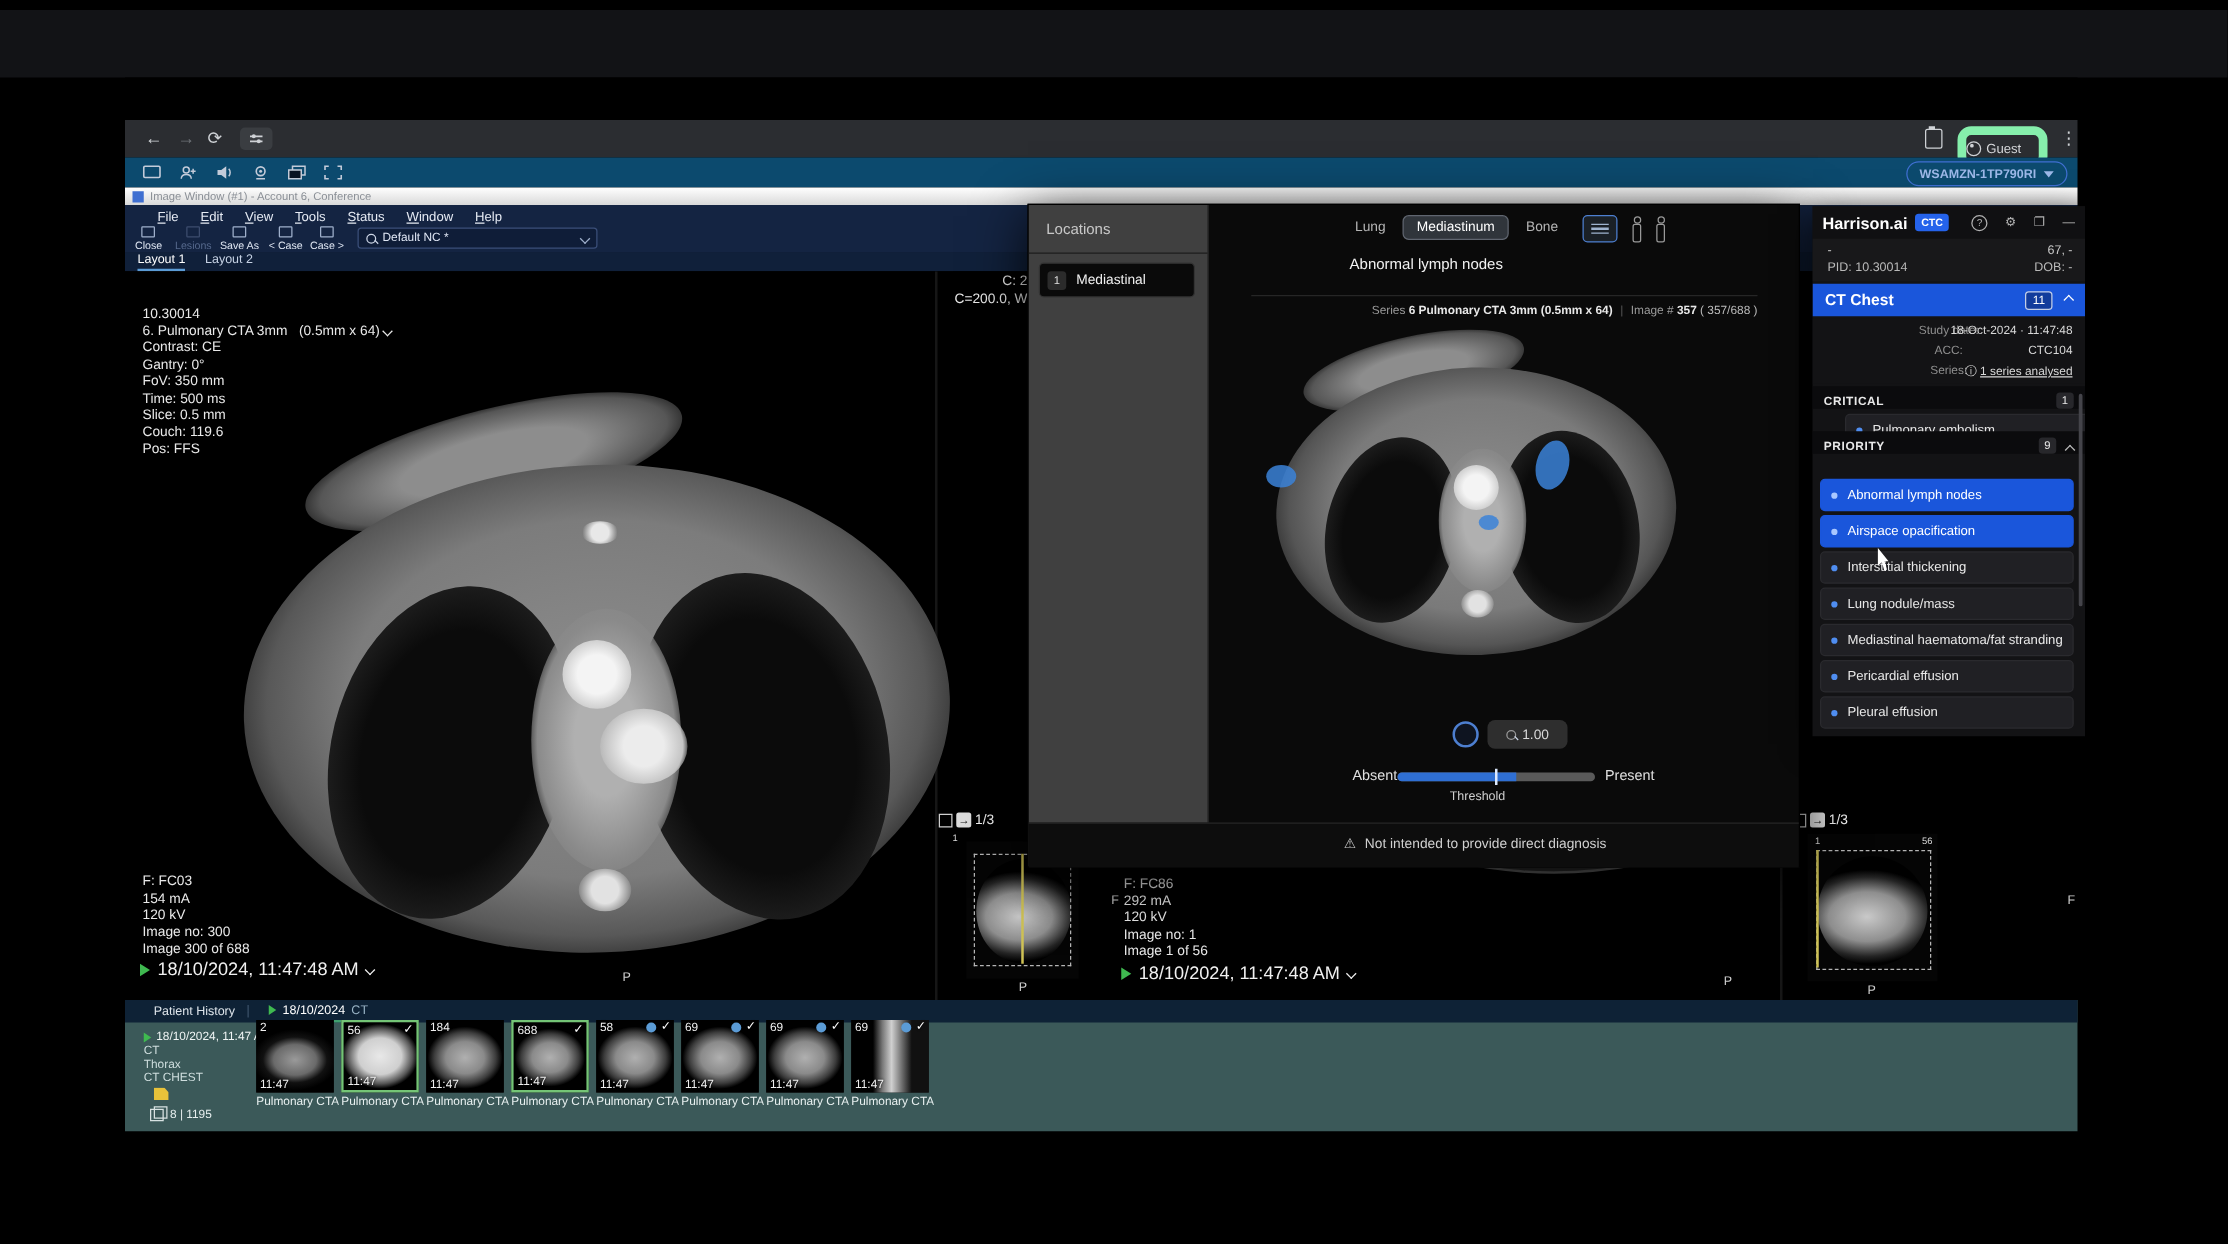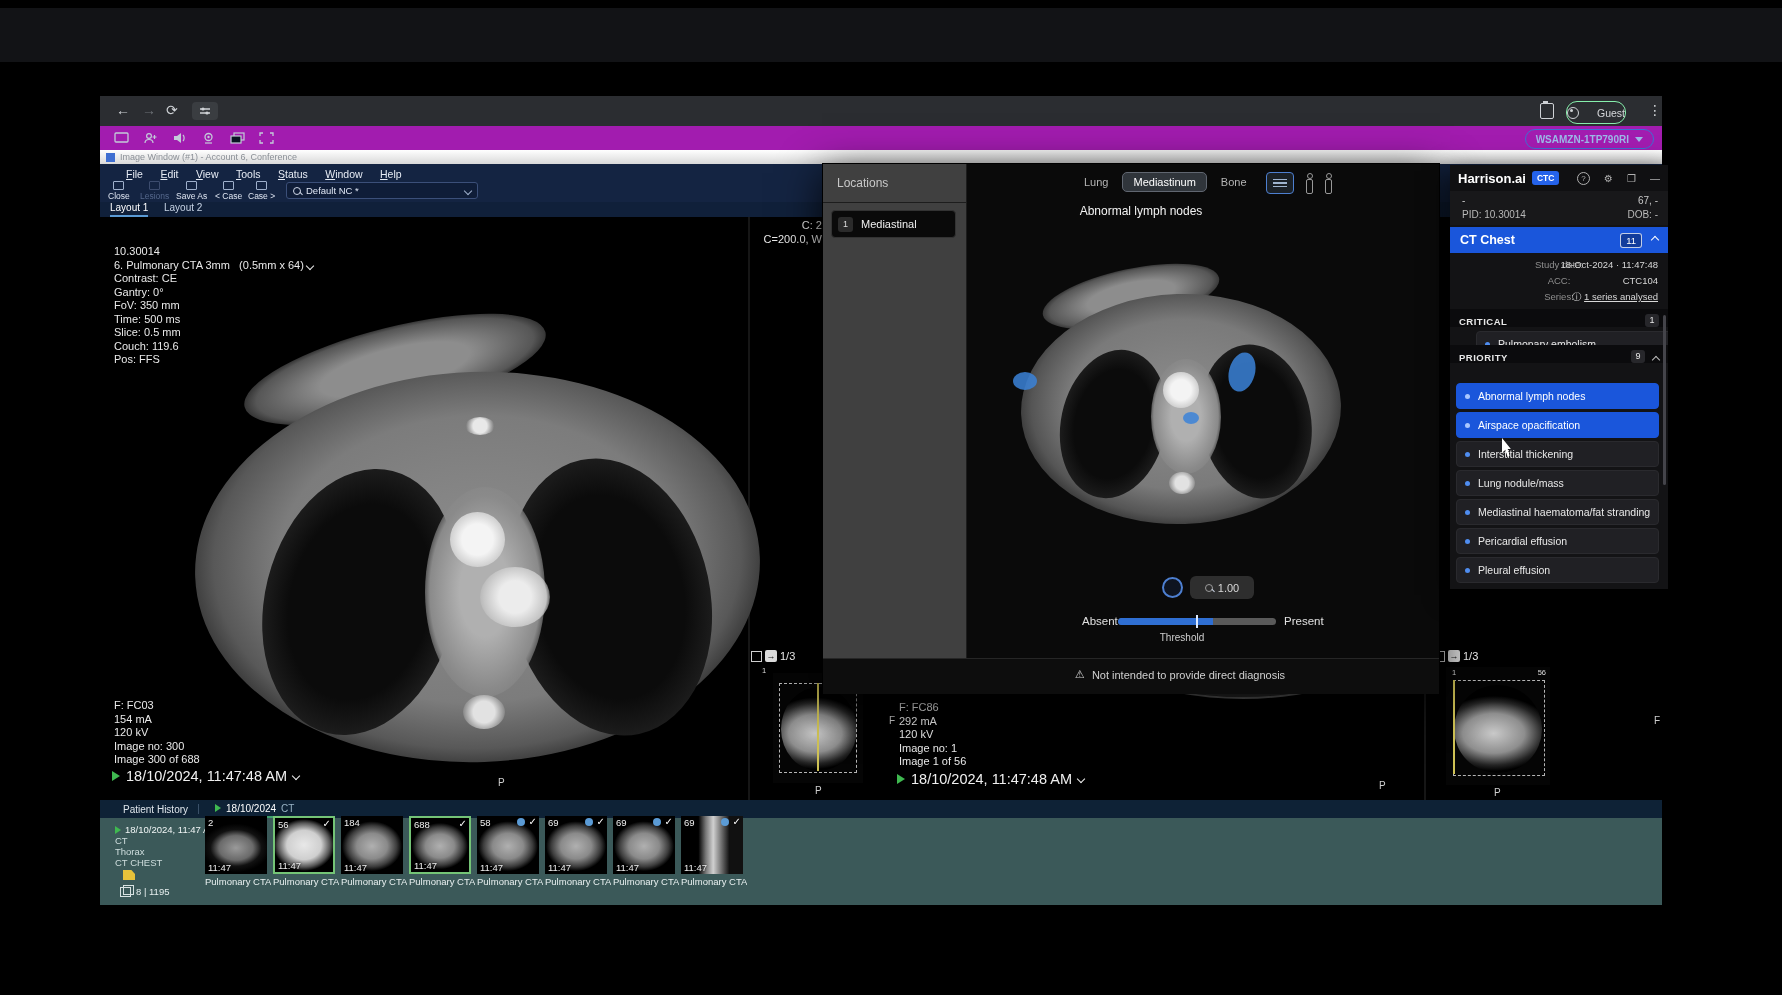--- a/index.html
+++ b/index.html
@@ -13,26 +13,26 @@
   #tabsearch{left:24px;top:6px;width:52px;height:22px;border-radius:12px;background:#3a3d41;display:flex;align-items:center;justify-content:center;}
   #activetab{left:86px;top:5px;width:240px;height:29px;background:#35383c;border-radius:10px 10px 0 0;display:flex;align-items:center;padding:0 8px;box-sizing:border-box;}
   .favicon{width:13px;height:13px;border-radius:50%;background:radial-gradient(circle at 35% 35%,#f2a08b,#c0392b 70%);margin-right:7px;flex:0 0 auto;}
   #tabtitle{color:#d5d7da;font-size:11px;flex:1;overflow:hidden;white-space:nowrap;}
   #newtab{left:340px;top:7px;color:#aeb1b6;font-size:16px;}
   #navbar{left:0;top:34px;width:1562px;height:30px;background:#2b2d31;}
   .navico{position:absolute;top:6px;color:#cfd2d6;font-size:14px;line-height:16px;}
   #tunebox{left:92px;top:6px;width:26px;height:18px;border-radius:4px;background:#3a3d41;display:flex;align-items:center;justify-content:center;}
   #clipboard{left:1440px;top:7px;width:12px;height:14px;border:1.5px solid #cfd2d6;border-radius:2px;}
   #clipboard::before{content:"";position:absolute;left:2px;top:-3px;width:5px;height:3px;background:#cfd2d6;}
-  #guestpill{left:1466px;top:5px;width:58px;height:21px;border:1px solid #86efac;border-radius:11px;display:flex;align-items:center;justify-content:space-between;gap:4px;}
+  #guestpill{left:1466px;top:5px;width:58px;height:21px;border:7px solid #86efac;border-radius:11px;display:flex;align-items:center;justify-content:flex-start;gap:4px;}
   .personico{width:10px;height:10px;border:1.2px solid #cfd2d6;border-radius:50%;position:relative;}
   .personico::before{content:"";position:absolute;left:2.4px;top:1.4px;width:3px;height:3px;border-radius:50%;background:#cfd2d6;}
   #guestlbl{color:#d5d7da;font-size:10.5px;}
   
-  #dcvbar{left:0;top:64px;width:1562px;height:24px;background:#a21caf;display:flex;align-items:center;}
+  #dcvbar{left:0;top:64px;width:1562px;height:24px;background:#0c4a6e;display:flex;align-items:center;}
   .dcvico{margin-left:14px;}
   #sessionpill{position:absolute;right:8px;top:3px;height:18px;padding:0 10px;border:1.5px solid #3f6fd1;border-radius:10px;display:flex;align-items:center;gap:6px;color:#9db8e8;font-size:10px;font-weight:bold;}
   .tri-down{width:0;height:0;border-left:4px solid transparent;border-right:4px solid transparent;border-top:5px solid #9db8e8;}
   
   #titlebar{left:0;top:88px;width:1562px;height:14px;background:linear-gradient(#fff,#d9d9d9);display:flex;align-items:center;}
   #titleicon{width:9px;height:9px;background:#3f6fd1;margin:0 5px 0 6px;}
   #titletext{color:#8a8f96;font-size:9px;}
   #menubar{left:0;top:102px;width:1562px;height:16px;background:#142442;}
   .menuitem{display:inline-block;color:#e6ebf4;font-size:10.5px;margin-right:13px;}
   .menuitem::first-letter{text-decoration:underline;}
@@ -383,20 +383,21 @@
       <div class="abs" id="viewicons">
         <span id="axialico">
             <i></i>
             <i></i>
             <i></i>
           </span>
         <span class="bodyico"></span>
         <span class="bodyico"></span>
       </div>
       <div class="abs" id="ovfinding">Abnormal lymph nodes</div>
+      <div class="abs" id="seriesrow"><span>Series </span><b>6 Pulmonary CTA 3mm (0.5mm x 64)</b><span class="sep">|</span><span>Image # </span><b>357</b><span style="color:#bbb;"> ( 357/688 )</span></div>
 
       <div class="ctwrap" style="left:45px;top:100px;width:340px;height:300px;">
         <div class="ctbody" style="left:30px;top:5px;width:180px;height:55px;transform:rotate(-12deg);background:radial-gradient(ellipse,#8d8d8d 35%,#565656 65%,transparent 80%);"></div>
         <div class="ctbody" style="left:10px;top:30px;width:320px;height:230px;background:radial-gradient(ellipse at 50% 48%,#8d8d8d 0%,#7a7a7a 50%,#555 66%,#202020 78%,#000 85%);transform:rotate(-2deg);"></div>
         <div class="ctbody" style="left:50px;top:85px;width:105px;height:150px;transform:rotate(12deg);background:radial-gradient(ellipse,#0b0b0b 52%,#1d1d1d 72%,transparent 84%);"></div>
         <div class="ctbody" style="left:190px;top:80px;width:110px;height:155px;transform:rotate(-10deg);background:radial-gradient(ellipse,#0b0b0b 52%,#1d1d1d 72%,transparent 84%);"></div>
         <div class="ctbody" style="left:140px;top:95px;width:70px;height:115px;background:radial-gradient(ellipse,#b0b0b0 30%,#8a8a8a 65%,transparent 80%);"></div>
         <div class="ctbody" style="left:152px;top:108px;width:36px;height:36px;background:radial-gradient(circle,#f4f4f4 40%,#d0d0d0 70%,transparent 82%);"></div>
         <div class="ctbody" style="left:158px;top:208px;width:26px;height:22px;background:radial-gradient(circle,#e2e2e2 40%,transparent 85%);"></div>
         <div class="bluepatch" style="left:218px;top:88px;width:26px;height:40px;transform:rotate(15deg);"></div>

